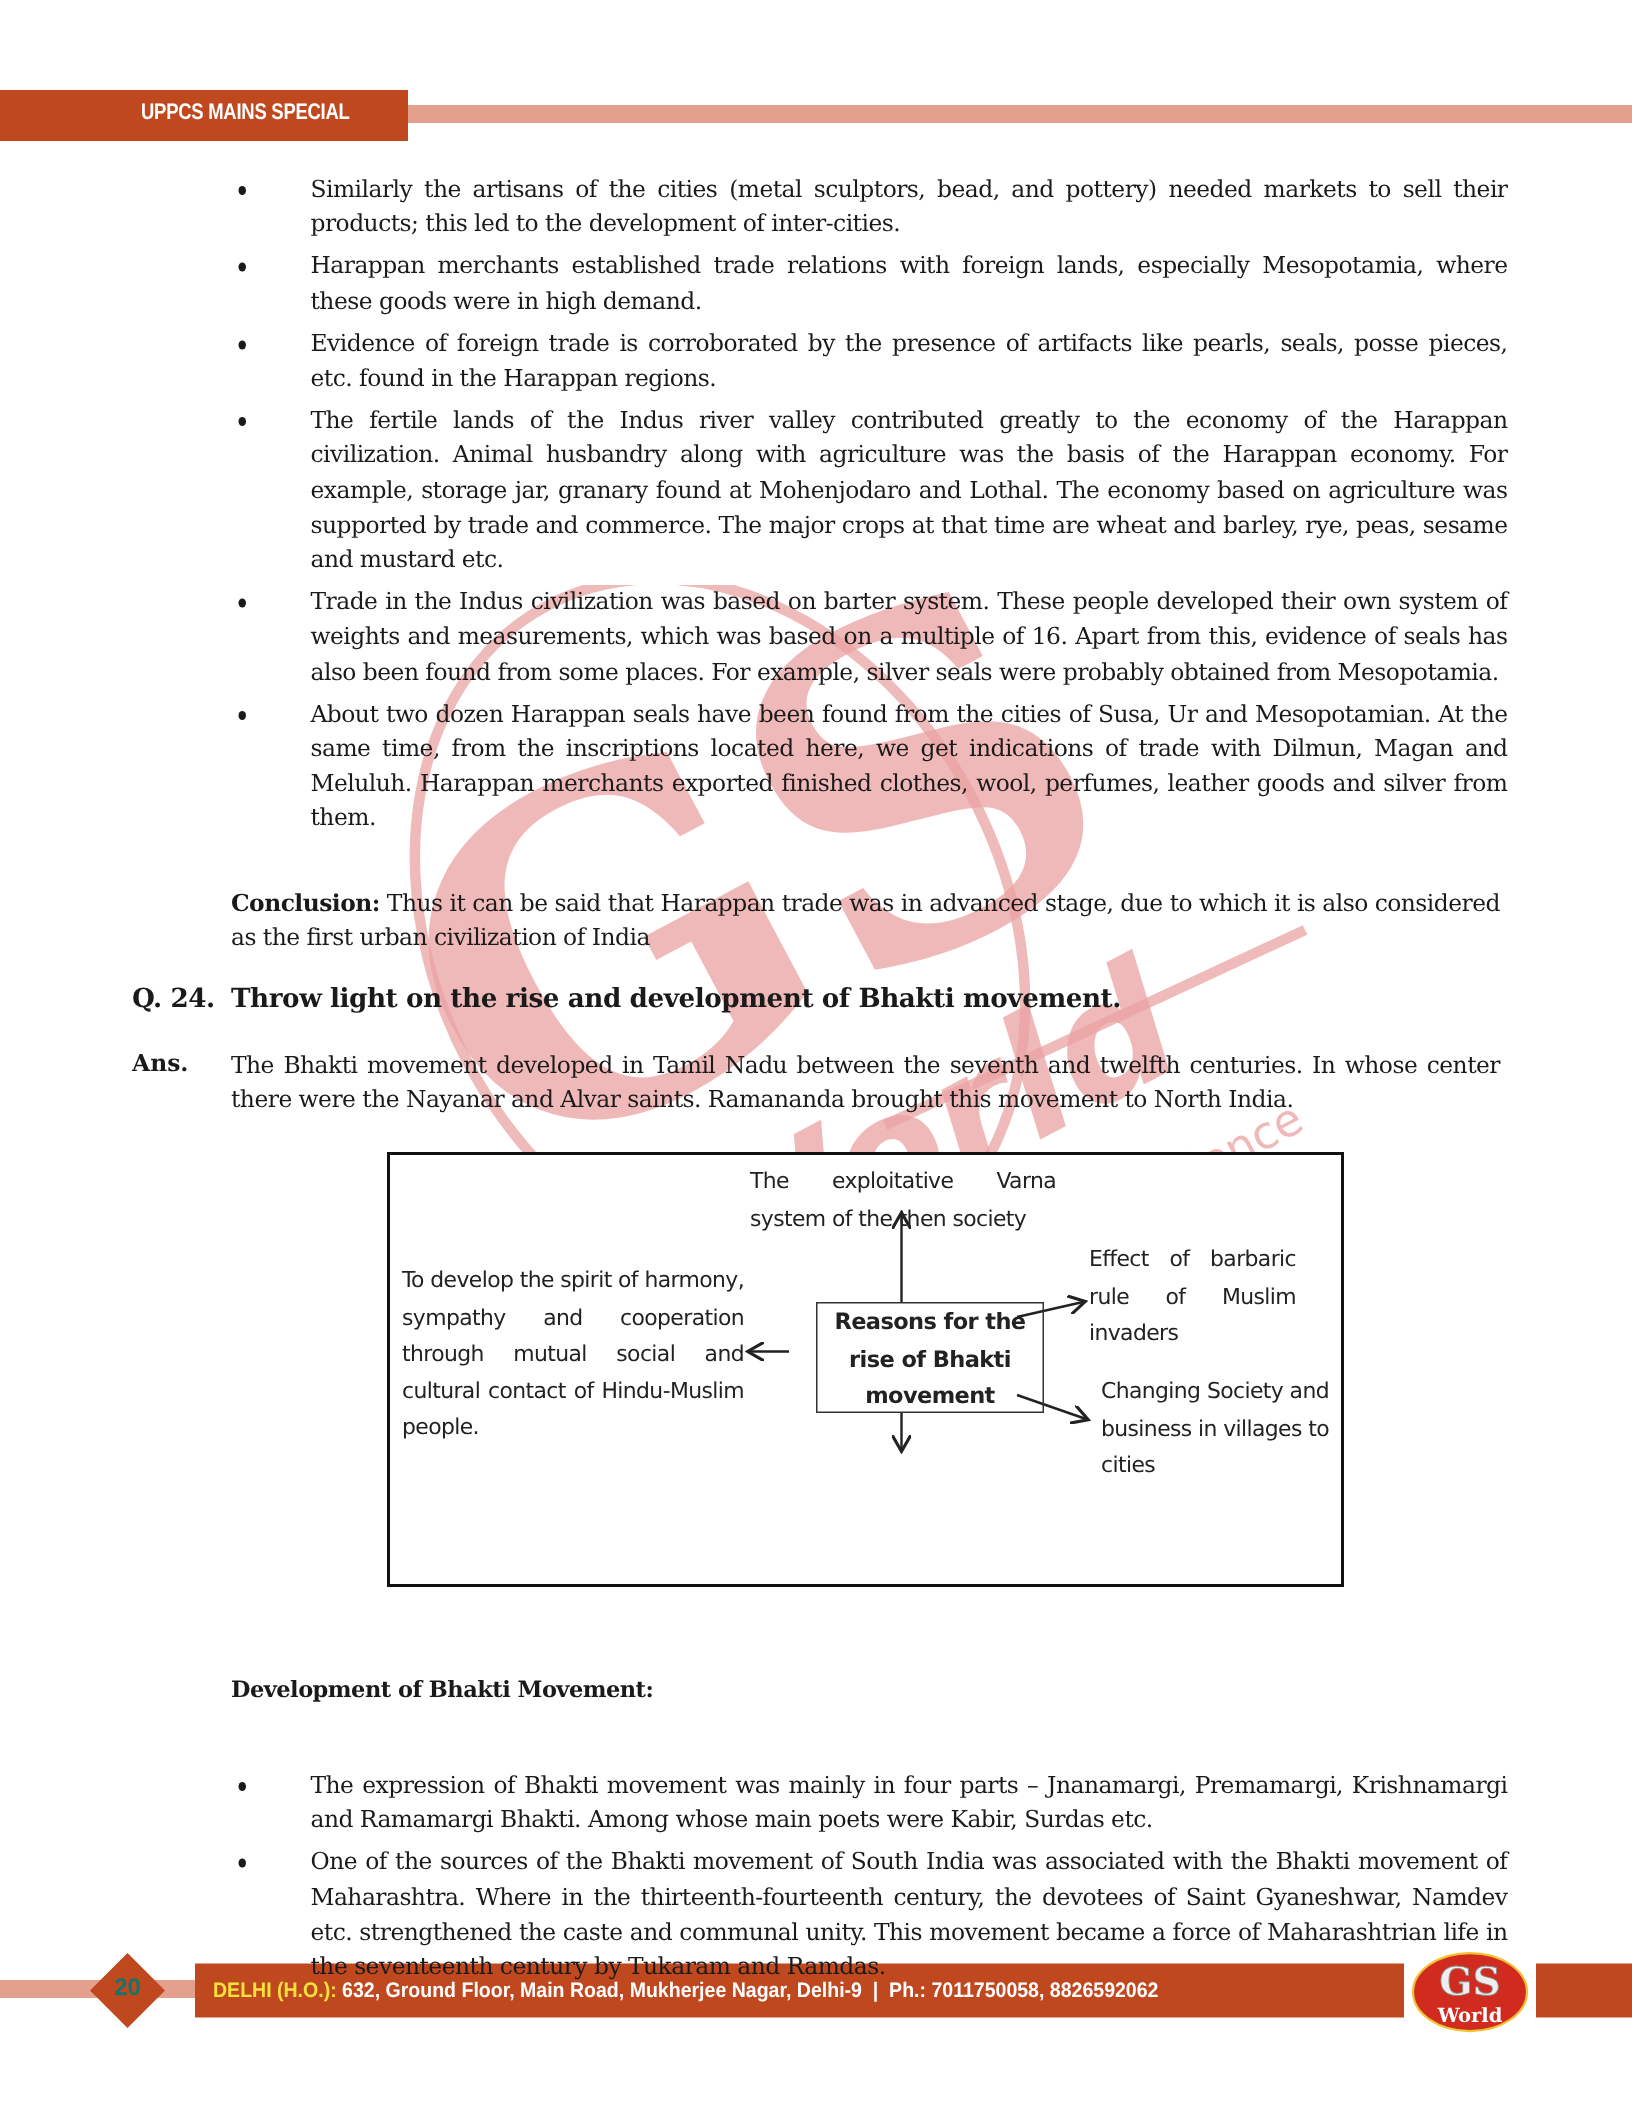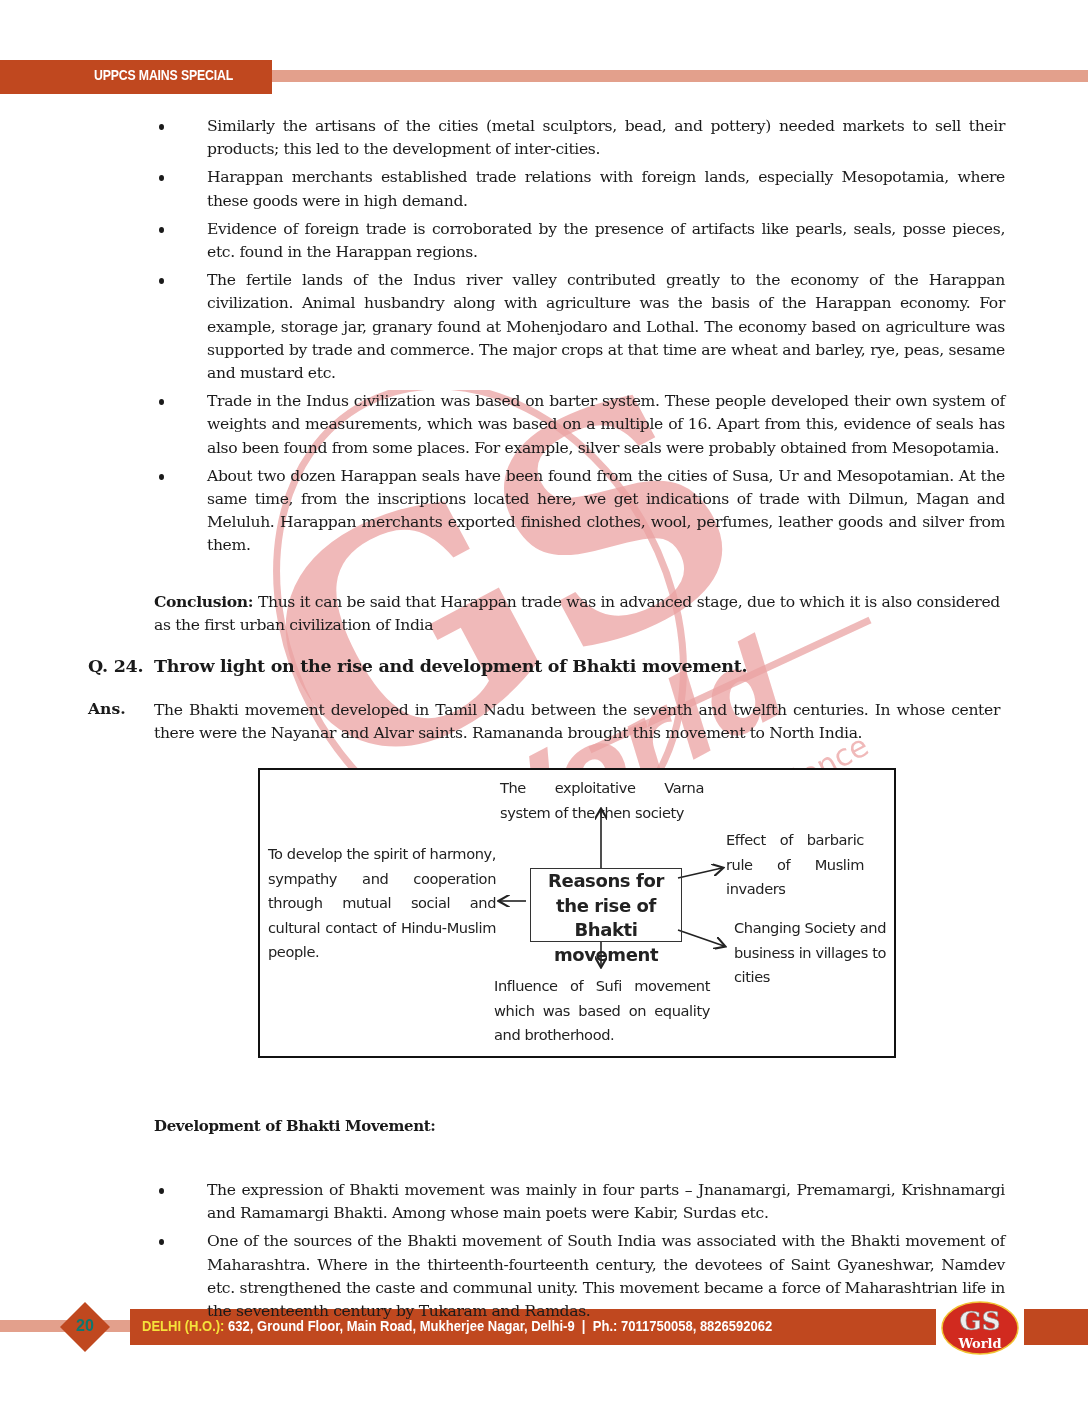--- a/index.html
+++ b/index.html
@@ -25,22 +25,22 @@
   .bullets li .dot { position: absolute; left: 0; top: 9px; width: 5px; height: 6px; border-radius: 50%; background: #1a1a1a; }
   .para { position: absolute; left: 154px; width: 846px; font-size: 15.6px; line-height: 23.2px; text-align: justify; letter-spacing: -0.35px; }
   .bold { font-weight: bold; }
   .q-head { position: absolute; left: 88px; top: 656px; font-size: 17.5px; font-weight: bold; letter-spacing: -0.3px; }
   .q-num { display: inline-block; width: 66px; }
   .ans-label { position: absolute; left: 88px; top: 699px; font-size: 15.6px; font-weight: bold; text-align: center; }
   
   .diagram { position: absolute; left: 258px; top: 768px; width: 634px; height: 286px; border: 2px solid #111; background: #fff; z-index: 1;
     font-family: "DejaVu Sans", sans-serif; color: #222; }
   .dg-text { position: absolute; font-size: 14.6px; line-height: 24.6px; text-align: justify; text-align-last: left; letter-spacing: -0.4px; }
-  .dg-center { position: absolute; left: 270px; top: 98px; width: 150px; height: 72px; border: 1.5px solid #333;
-    text-align: center; font-weight: bold; font-size: 18px; line-height: 24.5px; letter-spacing: -0.4px; padding-top: 0px; }
+  .dg-center { position: absolute; left: 284px; top: 98px; width: 150px; height: 72px; border: 1.5px solid #333;
+    text-align: center; font-weight: bold; font-size: 15px; line-height: 24.5px; letter-spacing: -0.4px; padding-top: 0px; }
   .dg-svg { position: absolute; left: 0; top: 0; width: 634px; height: 286px; }
   
   .ftr-strip { position: absolute; left: 0; top: 1320px; width: 130px; height: 12px; background: #e3a08c; }
   .ftr-bar { position: absolute; left: 130px; top: 1309px; width: 806px; height: 36px; background: #c0481f; }
   .ftr-bar2 { position: absolute; left: 1024px; top: 1309px; width: 64px; height: 36px; background: #c0481f; }
   .ftr-diamond { position: absolute; left: 60px; top: 1302px; width: 50px; height: 50px; }
   .ftr-page { position: absolute; left: 60px; top: 1317px; width: 50px; text-align: center; color: #0f766e;
     font-family: "Liberation Sans", sans-serif; font-weight: bold; font-size: 16px; }
   .ftr-text { position: absolute; left: 142px; top: 1318px; font-family: "Liberation Sans", sans-serif; font-size: 14px;
     color: #ffffff; white-space: nowrap; transform: scaleX(0.93); transform-origin: left center; font-weight: bold; }
@@ -106,21 +106,20 @@
       <line x1="341" y1="172" x2="341" y2="196" marker-end="url(#ah)"></line>
       <line x1="418" y1="108" x2="462" y2="98" marker-end="url(#ah)"></line>
       <line x1="418" y1="160" x2="464" y2="176" marker-end="url(#ah)"></line>
     </g>
   </svg>
   <div class="dg-text" style="left:8px; top:72px; width:228px;">To develop the spirit of harmony, sympathy and cooperation through mutual social and cultural contact of Hindu-Muslim people.</div>
   <div class="dg-text" style="left:240px; top:6px; width:204px;">The exploitative Varna system of the then society</div>
   <div class="dg-center">Reasons for the rise of Bhakti movement</div>
   <div class="dg-text" style="left:466px; top:58px; width:138px;">Effect of barbaric rule of Muslim invaders</div>
   <div class="dg-text" style="left:474px; top:146px; width:152px;">Changing Society and business in villages to cities</div>
-  <div class="dg-text" style="left:234px; top:204px; width:216px;">Influence of Sufi movement which was based on equality and brotherhood.</div>
 </div>
 
 <div class="ftr-strip"></div>
 <div class="ftr-bar"></div>
 <div class="ftr-bar2"></div>
 <svg class="ftr-diamond" viewBox="0 0 50 50">
   <polygon points="25,0 50,25 25,50 0,25" fill="#c0481f"></polygon>
 </svg>
 <div class="ftr-page">20</div>
 <div class="ftr-text">

